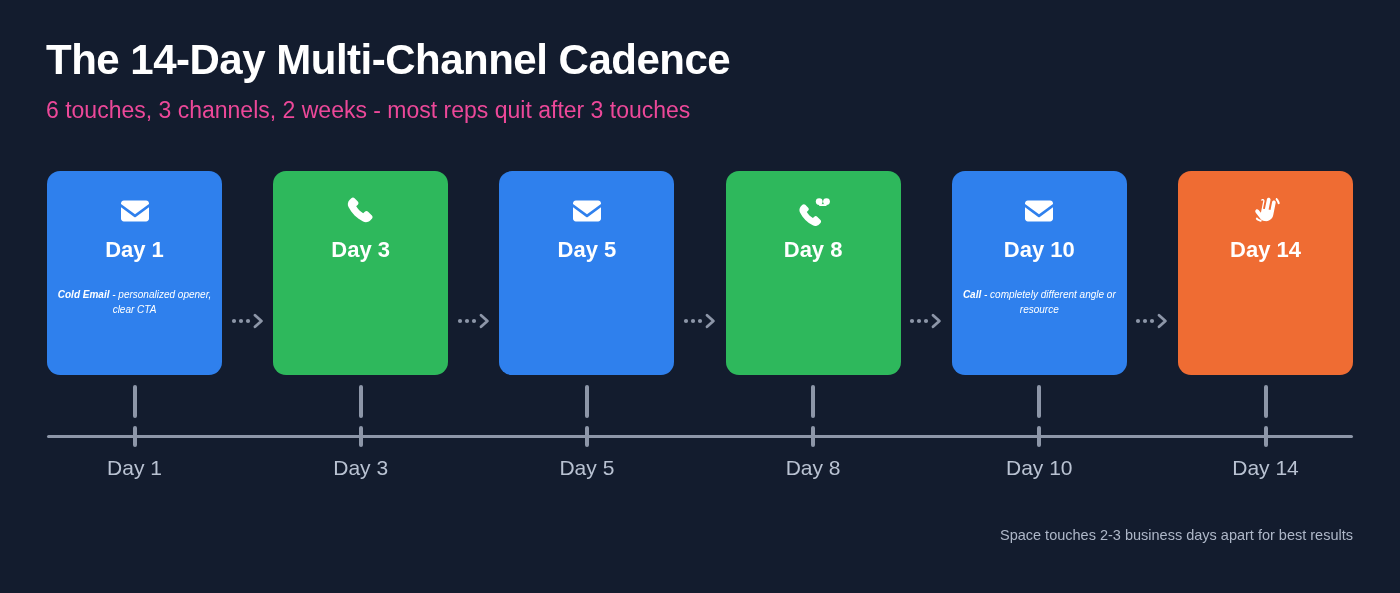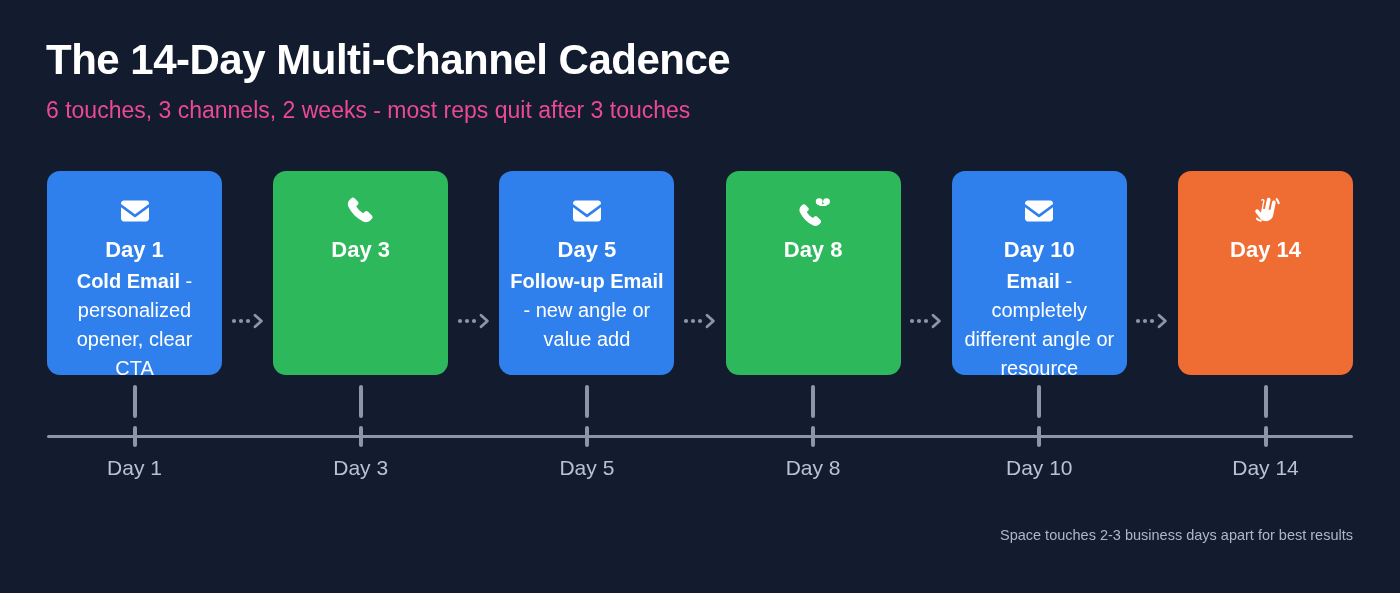--- a/index.html
+++ b/index.html
@@ -39,22 +39,22 @@
   .card.orange { background:#ef6c33; }
 
   .card-icon { height:36px; display:flex; align-items:center; justify-content:center; }
   .card-icon svg { display:block; }
 
   .card-day {
     font-size:22px; font-weight:bold; margin-top:9px; line-height:1.1;
     text-align:center;
   }
   .card-desc {
-    margin-top:5px; font-size:20px; line-height:1.45;
-    text-align:center; font-weight:400;
+    margin-top:26px; font-size:10px; line-height:1.45;
+    text-align:center; font-weight:400;font-style:italic;
   }
   .card-desc b { font-weight:bold; }
 
   .connector {
     flex:1 1 auto;
     display:flex; align-items:center; justify-content:center;
     padding-top:96px;
   }
   .connector svg { display:block; }
 
@@ -127,21 +127,20 @@
         </svg>
       </div>
       <div class="card blue">
         <div class="card-icon">
           <svg width="36" height="36" viewBox="0 0 36 36" fill="#ffffff">
             <path d="M4 10.5c0-1.6 1.3-2.9 2.9-2.9h22.2c1.6 0 2.9 1.3 2.9 2.9v.4L18 21.2 4 10.9v-.4z"></path>
             <path d="M4 14.2l13.2 9.7c.5.4 1.1.4 1.6 0L32 14.2v11.3c0 1.6-1.3 2.9-2.9 2.9H6.9C5.3 28.4 4 27.1 4 25.5V14.2z"></path>
           </svg>
         </div>
         <div class="card-day">Day 5</div>
-        <div class="card-desc"><b>Follow-up Email</b><span> - new angle or value add</span></div>
       </div>
       <div class="connector">
         <svg width="34" height="16" viewBox="0 0 34 16">
           <circle cx="3" cy="8" r="2.1" fill="#8d96a8"></circle>
           <circle cx="10" cy="8" r="2.1" fill="#8d96a8"></circle>
           <circle cx="17" cy="8" r="2.1" fill="#8d96a8"></circle>
           <path d="M24 2.2 L30.4 8 L24 13.8" fill="none" stroke="#8d96a8" stroke-width="2.8" stroke-linecap="round" stroke-linejoin="round"></path>
         </svg>
       </div>
       <div class="card green">
@@ -164,21 +163,21 @@
         </svg>
       </div>
       <div class="card blue">
         <div class="card-icon">
           <svg width="36" height="36" viewBox="0 0 36 36" fill="#ffffff">
             <path d="M4 10.5c0-1.6 1.3-2.9 2.9-2.9h22.2c1.6 0 2.9 1.3 2.9 2.9v.4L18 21.2 4 10.9v-.4z"></path>
             <path d="M4 14.2l13.2 9.7c.5.4 1.1.4 1.6 0L32 14.2v11.3c0 1.6-1.3 2.9-2.9 2.9H6.9C5.3 28.4 4 27.1 4 25.5V14.2z"></path>
           </svg>
         </div>
         <div class="card-day">Day 10</div>
-        <div class="card-desc"><b>Email</b><span> - completely different angle or resource</span></div>
+        <div class="card-desc"><b>Call</b><span> - completely different angle or resource</span></div>
       </div>
       <div class="connector">
         <svg width="34" height="16" viewBox="0 0 34 16">
           <circle cx="3" cy="8" r="2.1" fill="#8d96a8"></circle>
           <circle cx="10" cy="8" r="2.1" fill="#8d96a8"></circle>
           <circle cx="17" cy="8" r="2.1" fill="#8d96a8"></circle>
           <path d="M24 2.2 L30.4 8 L24 13.8" fill="none" stroke="#8d96a8" stroke-width="2.8" stroke-linecap="round" stroke-linejoin="round"></path>
         </svg>
       </div>
       <div class="card orange">

